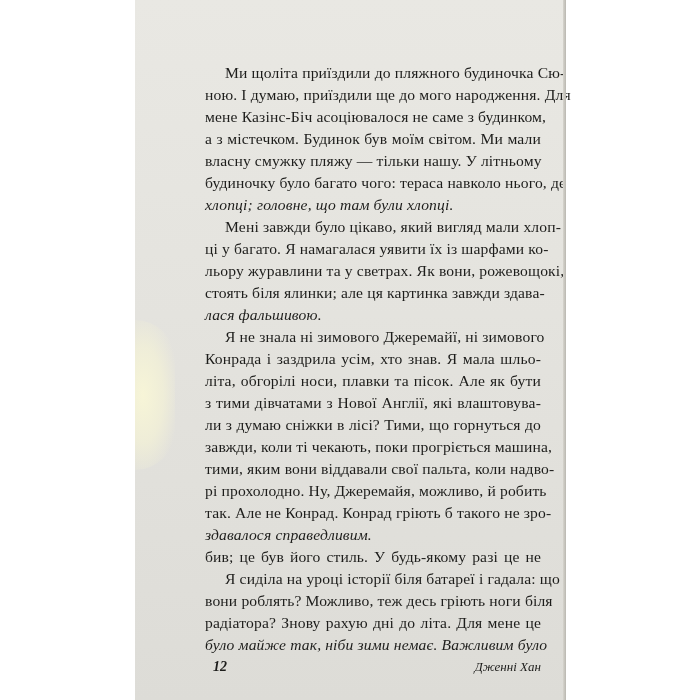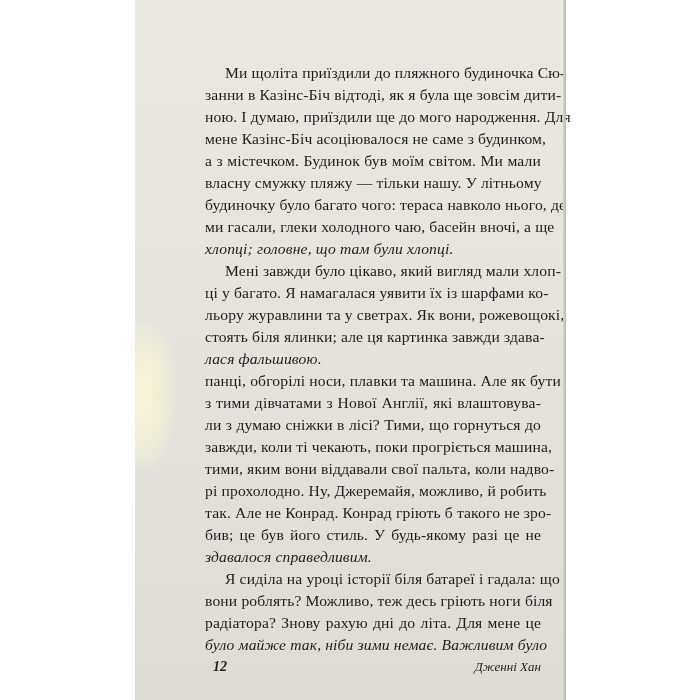--- a/index.html
+++ b/index.html
@@ -38,46 +38,46 @@
   .author { position: absolute; right: 0; top: 12px; font-size: 13px; font-weight: normal; }
 </style>
 </head>
 <body>
 
 <div class="page">
   <div class="stain"></div>
   <div class="text" id="body-text">
       <div>
         <span class="line indent">Ми щоліта приїздили до пляжного будиночка Сю-</span>
-        <span class="line">занни в Казінс-Біч відтоді, як я була ще зовсім дити-</span>
         <span class="line">ною. І думаю, приїздили ще до мого народження. Для</span>
         <span class="line">мене Казінс-Біч асоціювалося не саме з будинком,</span>
         <span class="line">а з містечком. Будинок був моїм світом. Ми мали</span>
         <span class="line">власну смужку пляжу — тільки нашу. У літньому</span>
         <span class="line">будиночку було багато чого: тераса навколо нього, де</span>
-        <span class="line">ми гасали, глеки холодного чаю, басейн вночі, а ще</span>
         <span class="line last">хлопці; головне, що там були хлопці.</span>
       </div>
       <div>
         <span class="line indent">Мені завжди було цікаво, який вигляд мали хлоп-</span>
         <span class="line">ці у багато. Я намагалася уявити їх із шарфами ко-</span>
         <span class="line">льору журавлини та у светрах. Як вони, рожевощокі,</span>
         <span class="line">стоять біля ялинки; але ця картинка завжди здава-</span>
         <span class="line last">лася фальшивою.</span>
       </div>
       <div>
-        <span class="line">панці, обгорілі носи, плавки та машина. Але як бути</span>
+        <span class="line indent">Я не знала ні зимового Джеремайї, ні зимового</span>
+        <span class="line">Конрада і заздрила усім, хто знав. Я мала шльо-</span>
+        <span class="line">літа, обгорілі носи, плавки та пісок. Але як бути</span>
         <span class="line">з тими дівчатами з Нової Англії, які влаштовува-</span>
         <span class="line">ли з думаю сніжки в лісі? Тими, що горнуться до</span>
         <span class="line">завжди, коли ті чекають, поки прогріється машина,</span>
         <span class="line">тими, яким вони віддавали свої пальта, коли надво-</span>
         <span class="line">рі прохолодно. Ну, Джеремайя, можливо, й робить</span>
         <span class="line">так. Але не Конрад. Конрад гріють б такого не зро-</span>
+        <span class="line last">здавалося справедливим.</span>
         <span class="line">бив; це був його стиль. У будь-якому разі це не</span>
-        <span class="line last">здавалося справедливим.</span>
       </div>
       <div>
         <span class="line indent">Я сиділа на уроці історії біля батареї і гадала: що</span>
         <span class="line">вони роблять? Можливо, теж десь гріють ноги біля</span>
         <span class="line">радіатора? Знову рахую дні до літа. Для мене це</span>
         <span class="line last">було майже так, ніби зими немає. Важливим було</span>
       </div>
     </div>
   <div class="footer">
     <span class="page-num">12</span>

